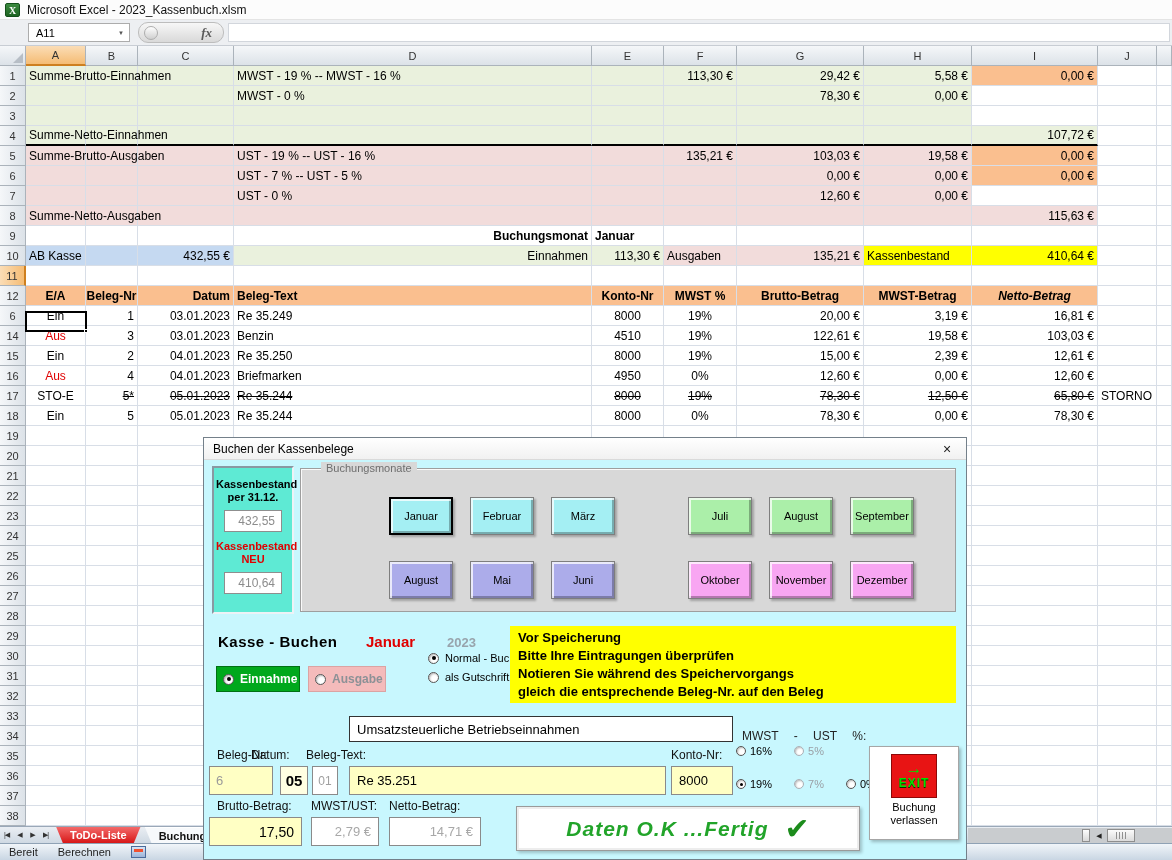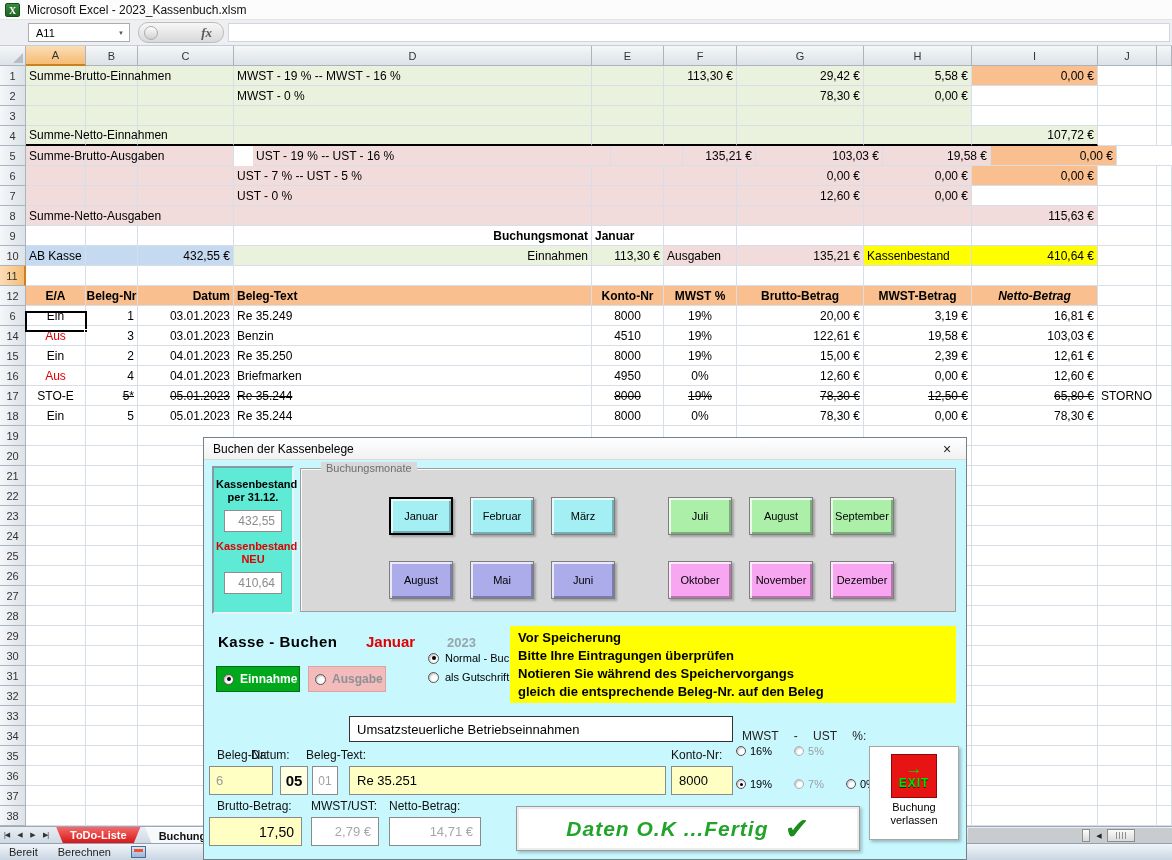--- a/index.html
+++ b/index.html
@@ -93,21 +93,21 @@
 
   .mgroup { position:absolute; left:96px; top:30px; width:656px; height:144px; background:#D8D8D8;
     border:1px solid #9E9E9E; box-shadow:inset 1px 1px 0 #FAFAFA; }
   .mlegend { position:absolute; left:20px; top:-7px; background:#D8D8D8; padding:0 5px;
     font-size:11px; color:#6E6E6E; }
   .mrow { position:absolute; left:88px; display:flex; gap:17px; }
   .mrow1 { top:28px; } .mrow2 { top:92px; }
   .mbtn { min-width:64px; height:38px; padding:0 4px; display:flex; align-items:center; justify-content:center;
     font-size:11px; color:#000; border:1px solid #7E7E7E;
     box-shadow:inset 2px 2px 0 rgba(255,255,255,.75), inset -2px -2px 0 rgba(0,0,0,.28), 2px 2px 2px rgba(0,0,0,.25); }
-  .mrow .mbtn:nth-child(4) { margin-left:36px; }
+  .mrow .mbtn:nth-child(4) { margin-left:56px; }
   .mbtn.msel { border:2px solid #000; }
 
   .kline  { position:absolute; left:14px; top:195px; font-size:15px; font-weight:bold; letter-spacing:.5px; }
   .kmonth { position:absolute; left:162px; top:195px; font-size:15px; font-weight:bold; color:#E00000; }
   .kyear  { position:absolute; left:243px; top:197px; font-size:13px; font-weight:bold; color:#98A4AC; }
 
   .opt { position:absolute; top:228px; height:26px; display:flex; align-items:center; gap:6px;
     padding:0 6px; font-size:12px; font-weight:bold; }
   .optE { left:12px; width:84px; background:#00A81C; color:#fff; border:1px solid #007014; }
   .optA { left:104px; width:78px; background:#F4BBBB; color:#8C9196; border:1px solid #DBA3A3; }
@@ -275,21 +275,21 @@
         <div class="cell" style="width: 59px;"></div>
         <div class="cell" style="width: 15px;"></div>
       </div>
       <div class="srow">
         <div class="rh" style="width: 26px;">5</div>
         <div class="cell p" style="width: 60px;">
           <span>Summe-Brutto-Ausgaben</span>
         </div>
         <div class="cell p" style="width: 52px;"></div>
         <div class="cell p" style="width: 96px;"></div>
-        <div class="cell p" style="width: 358px; margin-left: 19px;">
+        <div class="cell p" style="width: 358px;">
           <span>UST - 19 % -- UST - 16 %</span>
         </div>
         <div class="cell p" style="width: 72px;"></div>
         <div class="cell p tr" style="width: 73px;">
           <span>135,21 €</span>
         </div>
         <div class="cell p tr" style="width: 127px;">
           <span>103,03 €</span>
         </div>
         <div class="cell p tr" style="width: 108px;">

